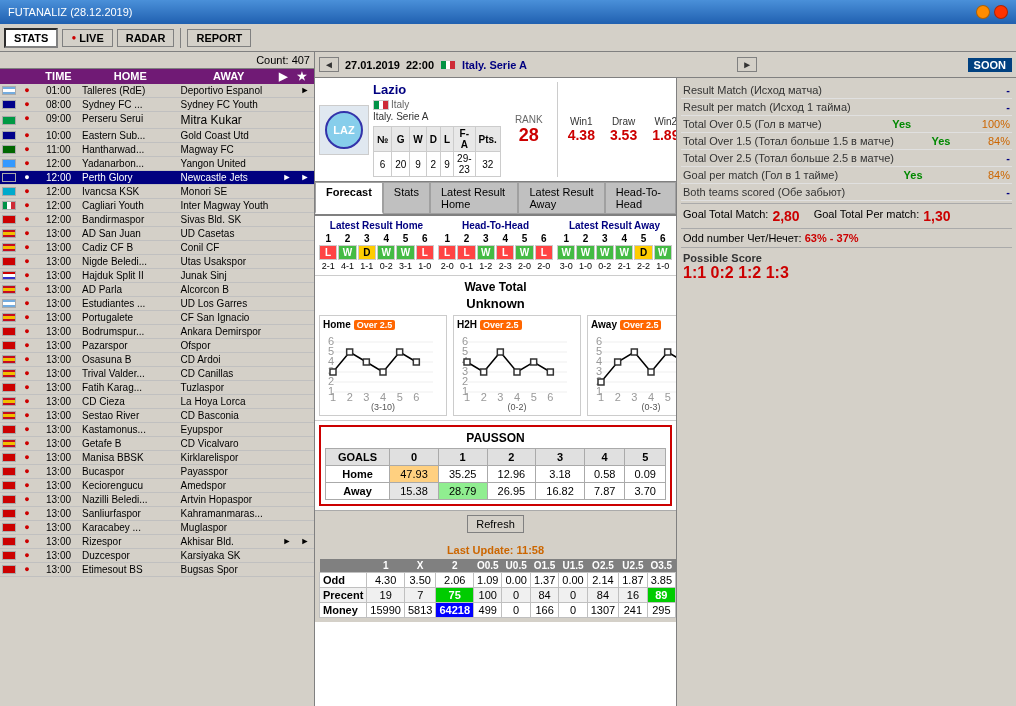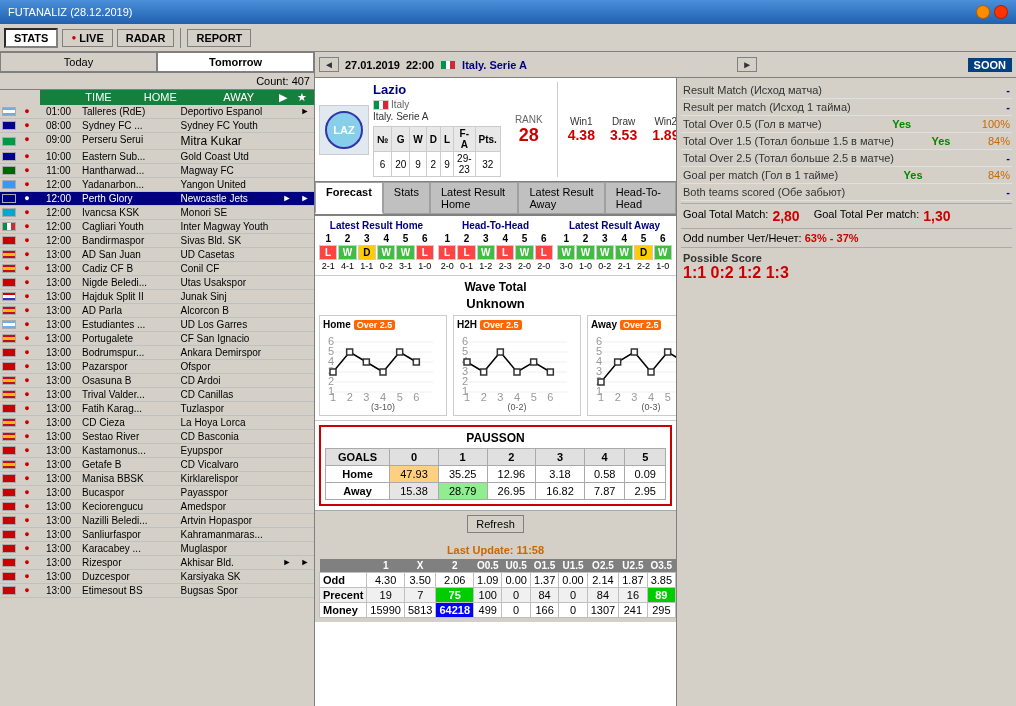--- a/index.html
+++ b/index.html
@@ -144,26 +144,22 @@
     <span>LIVE</span>
   </button>
   <button class="toolbar-btn">RADAR</button>
   <div class="toolbar-sep"></div>
   <button class="toolbar-btn">REPORT</button>
 </div>
 
 <div class="main-container">
 
   <div class="left-panel">
-    <div class="day-tabs">
-      <div class="day-tab">Today</div>
-      <div class="day-tab active">Tomorrow</div>
-    </div>
     <div class="count-label">Count: 407</div>
-    <div style="display:flex; background:#15803d; color:white; font-size:10px; font-weight:normal;margin-left:40px;">
+    <div style="display:flex; background:#701a75; color:white; font-size:10px; font-weight:bold;">
       <div style="width:18px; min-width:18px; padding:1px; text-align:center;"></div>
       <div style="width:18px; min-width:18px; padding:1px; text-align:center;"></div>
       <div style="width:45px; min-width:45px; padding:1px; text-align:center;">TIME</div>
       <div style="flex:1; padding:1px; text-align:center;">HOME</div>
       <div style="flex:1; padding:1px; text-align:center;">AWAY</div>
       <div style="width:18px; min-width:18px; padding:1px;">▶</div>
       <div style="width:18px; min-width:18px; padding:1px;">★</div>
     </div>
     <div class="match-table" id="match-list">
 
@@ -871,21 +867,21 @@
                   <td style="">0.58</td>
                   <td style="">0.09</td>
                 </tr>
                 <tr>
                   <td style="font-weight:bold;">Away</td>
                   <td style="background:#e5e5e5;margin-left:19px;">15.38</td>
                   <td style="background:#90ee90;">28.79</td>
                   <td style="">26.95</td>
                   <td style="">16.82</td>
                   <td style="">7.87</td>
-                  <td style="">2.95</td>
+                  <td style="">3.70</td>
                 </tr>
               </tbody>
             </table>
         </div>
 
         <div style="padding:4px; background:#d4d0c8; border-top:1px solid #aaa;">
           <div style="display:flex; align-items:center; gap:8px; margin-bottom:3px;flex-direction:column;">
             <button class="refresh-btn">Refresh</button>
             <span style="font-size:11px; color:#cc6600; font-weight:bold;">Last Update: 11:58</span>
           </div>

